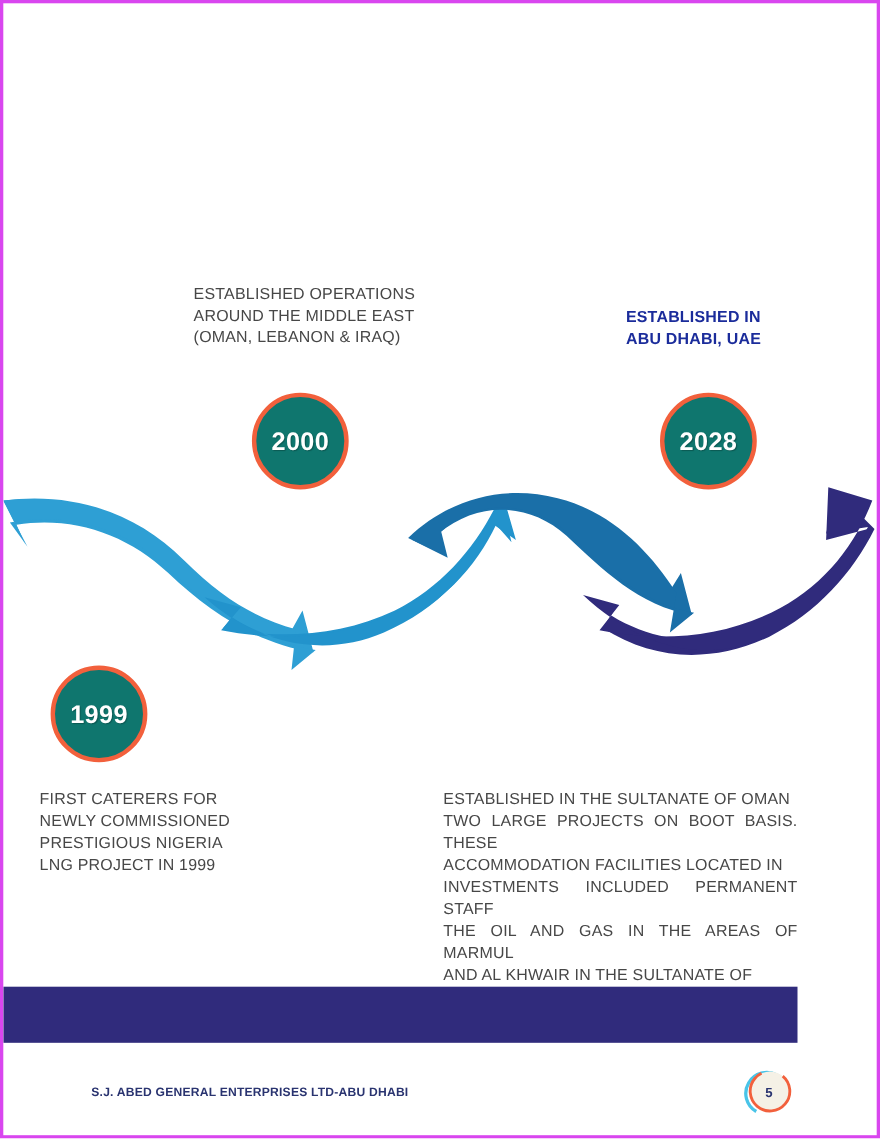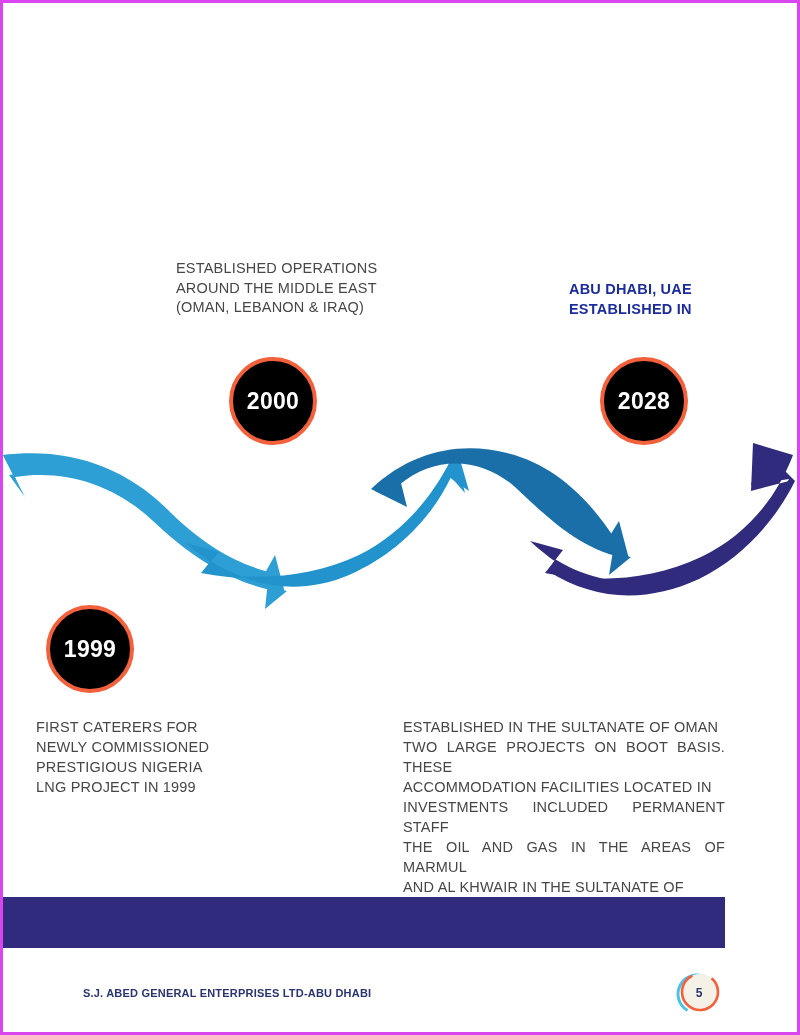--- a/index.html
+++ b/index.html
@@ -28,21 +28,21 @@
     width: 800px;
     height: 180px;
   }
 
   
   .year-marker {
     position: absolute;
     width: 88px;
     height: 88px;
     border-radius: 50%;
-    background: #000000;
+    background: #0f766e;
     border: 4px solid #F2603C;
     box-sizing: border-box;
     display: flex;
     align-items: center;
     justify-content: center;
   }
   .year-label {
     color: #ffffff;
     font-size: 23px;
     font-weight: bold;
@@ -166,22 +166,22 @@
              C768,92 736,126 688,148 C632,172 574,152 527,108 Z"></path>
   </svg>
 
   <div class="caption" id="caption-2000">
     <div>ESTABLISHED OPERATIONS</div>
     <div>AROUND THE MIDDLE EAST</div>
     <div>(OMAN, LEBANON &amp; IRAQ)</div>
   </div>
 
   <div class="caption accent" id="caption-2019">
+    <div>ESTABLISHED IN</div>
     <div>ABU DHABI, UAE</div>
-    <div>ESTABLISHED IN</div>
   </div>
 
   <div class="caption" id="caption-1999">
     <div>FIRST CATERERS FOR</div>
     <div>NEWLY COMMISSIONED</div>
     <div>PRESTIGIOUS NIGERIA</div>
     <div class="last-line">LNG PROJECT IN 1999</div>
   </div>
 
   <div class="caption" id="caption-2009">

